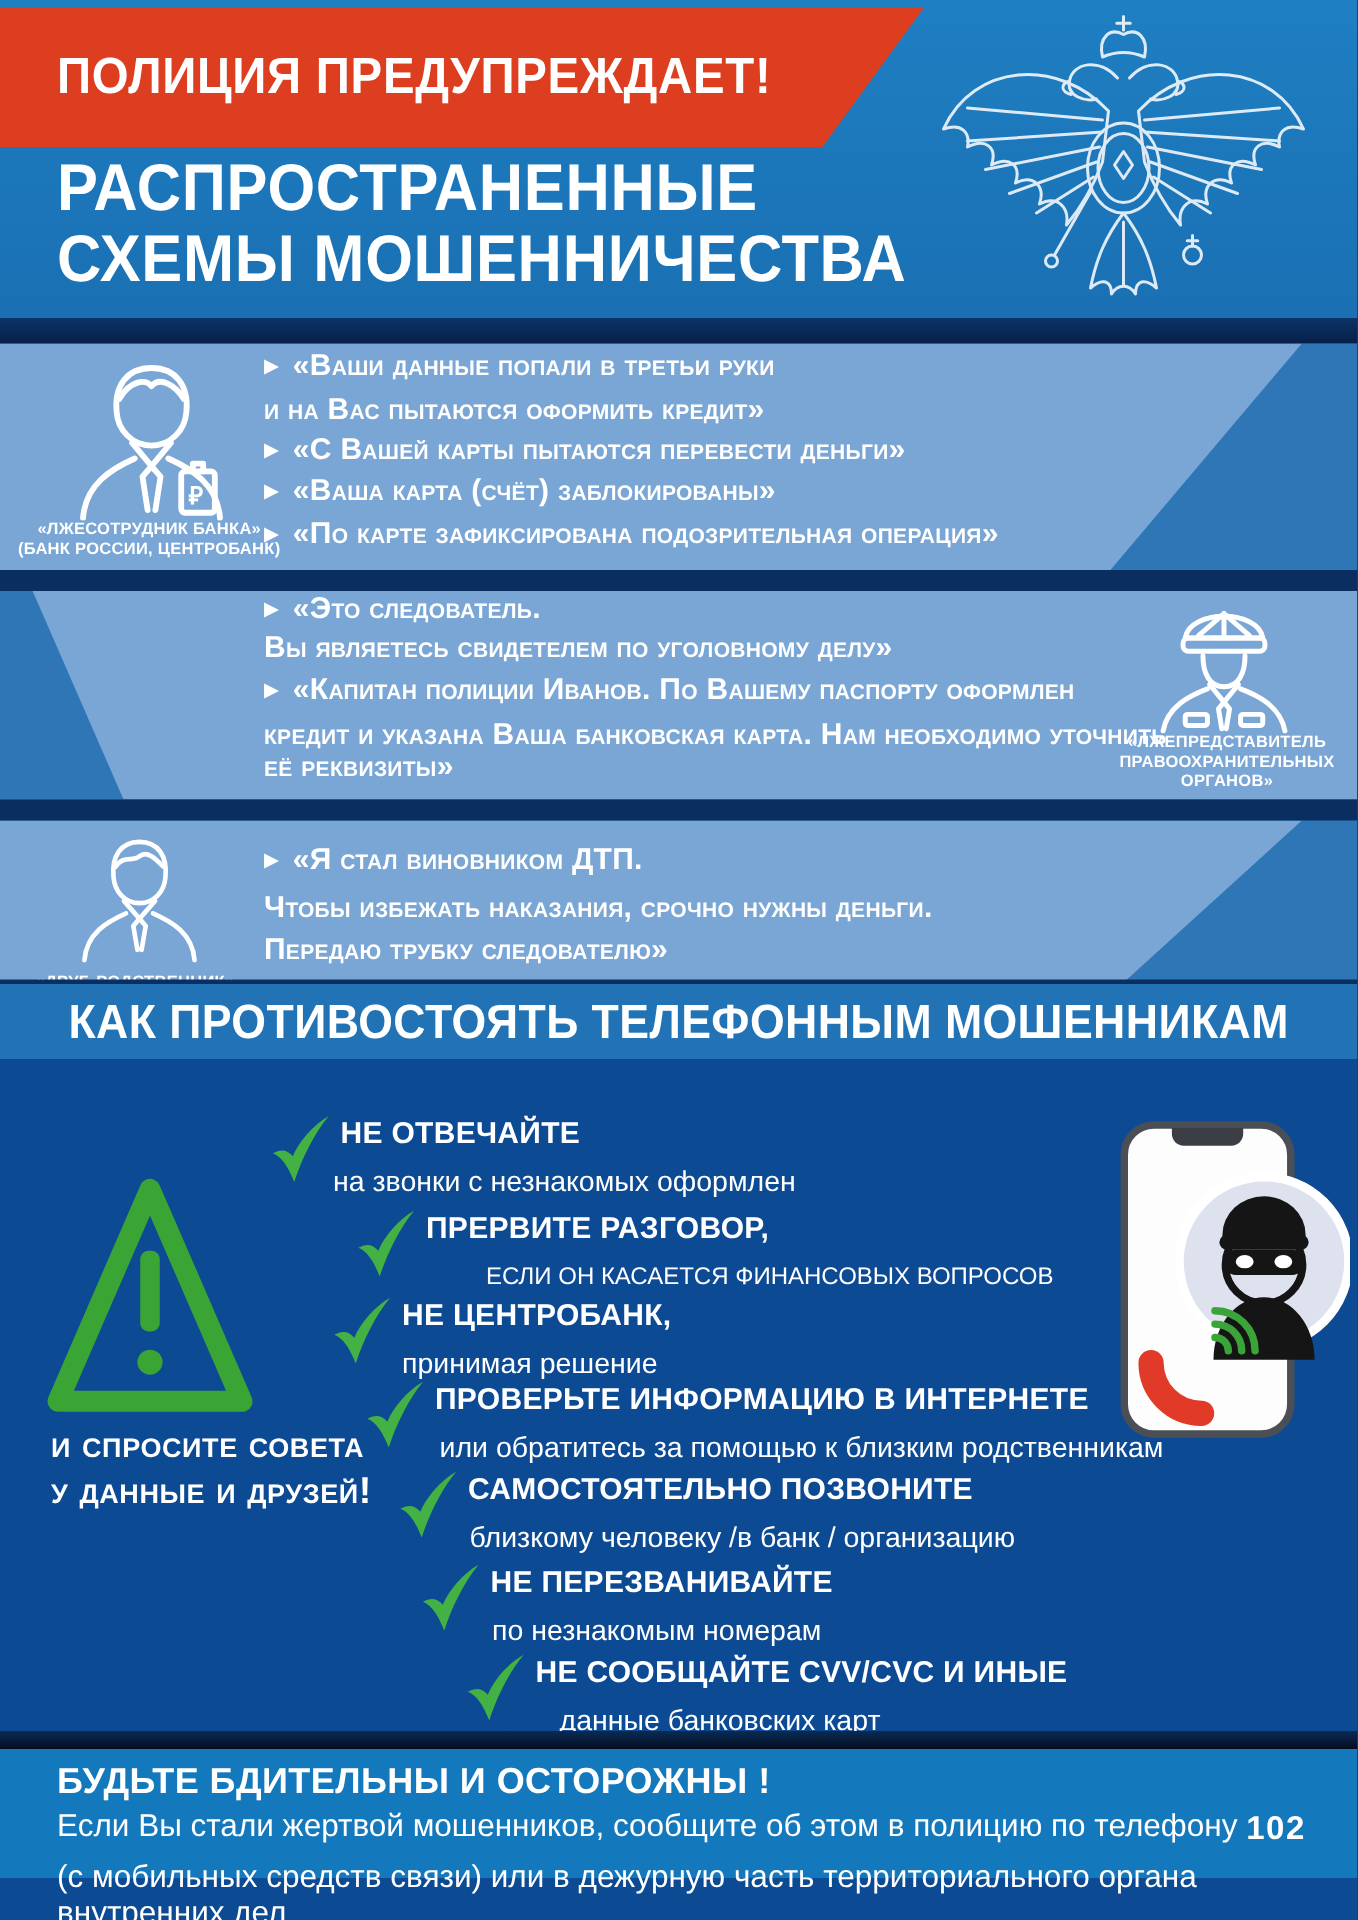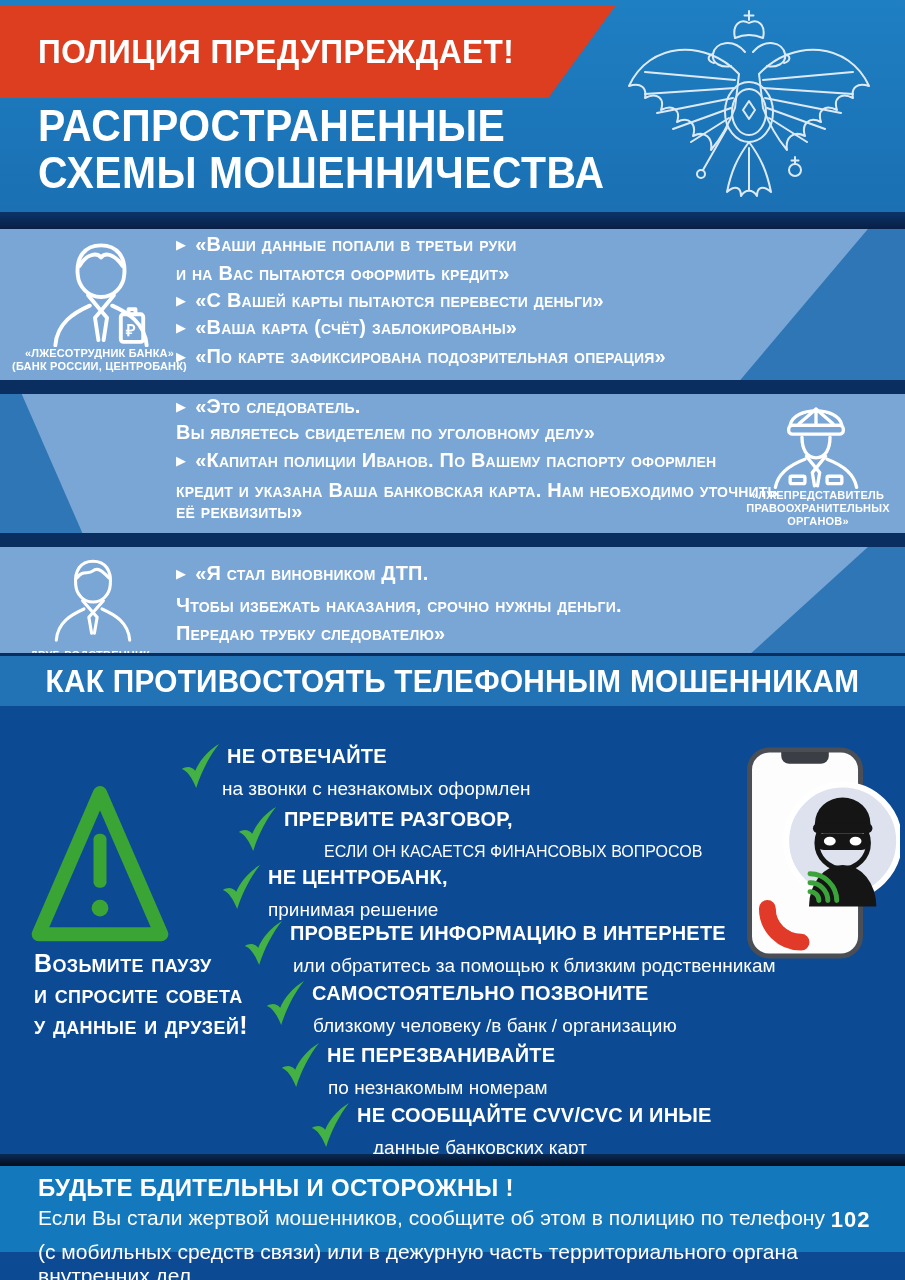--- a/index.html
+++ b/index.html
@@ -182,21 +182,20 @@
   <div class="abs main">
     <div class="icon-wrap" style="left:30px;top:36px;">
       <svg width="140" height="172" viewBox="0 0 150 185">
         <path d="M75,16 L141,168 L9,168 Z" stroke="#3aa435" stroke-width="15" fill="none" stroke-linejoin="round"></path>
         <rect x="68" y="60" width="14" height="58" rx="6" fill="#3aa435"></rect>
         <circle cx="75" cy="140" r="9" fill="#3aa435"></circle>
       </svg>
     </div>
 
     <div class="pause">
-      <div>Возьмите паузу</div>
       <div>и спросите совета</div>
       <div>у данные и друзей!</div>
     </div>
 
     <div class="chk" style="left:227px;top:3px;">
       <svg width="42" height="56" viewBox="0 0 44 56">
           <path d="M3,30 C9,32 14,40 18,50 C23,34 32,16 42,4 C31,10 21,22 17,32 C13,27 8,27 3,30 Z" fill="#43b143"></path>
         </svg>
       <div class="t">НЕ ОТВЕЧАЙТЕ</div>
       <div class="s" style="left:-5px;">на звонки с незнакомых оформлен</div>

